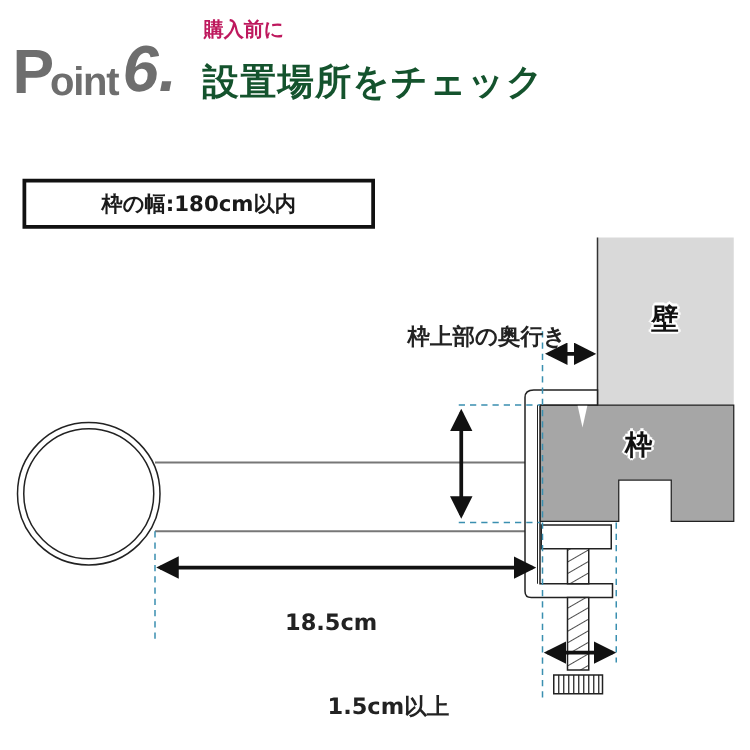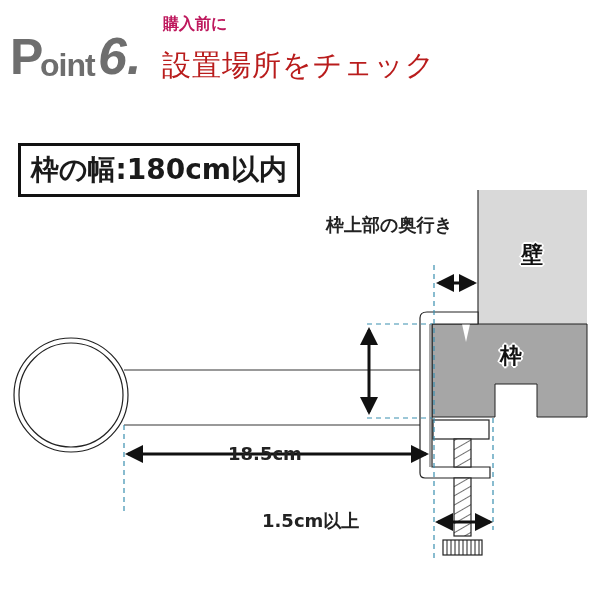--- a/index.html
+++ b/index.html
@@ -6,24 +6,24 @@
   body { width:600px; height:600px; position:relative; overflow:hidden;
          font-family: "DejaVu Sans", "Liberation Sans", sans-serif; color:#1a1a1a; }
   .abs { position:absolute; }
   .point-p { left:10px; top:32px; font-family:"Liberation Sans", sans-serif; font-weight:bold;
              font-size:50px; color:#6e6e6e; line-height:50px; letter-spacing:-1px; }
   .point-rest { left:40px; top:48px; font-family:Liberation Sans, sans-serif; font-weight:bold;
              font-size:32px; color:#6e6e6e; line-height:34px; letter-spacing:-1px; }
   .point-num { left:98px; top:30px; font-family:"Liberation Sans", sans-serif; font-weight:bold; font-style:italic;
              font-size:52px; color:#6e6e6e; line-height:52px; }
   .subtitle { left:163px; top:14px; font-size:16px; font-weight:bold; color:#be185d; }
-  .title { left:162px; top:46px; font-size:29px; font-weight:normal; color:#b91c1c; letter-spacing:1px; }
-  .width-box { left:18px; top:143px; width:282px; height:54px; border:3px solid #111; box-sizing:border-box;
-               display:flex; align-items:center; justify-content:center; font-size:28px; font-weight:bold; }
-  .label { font-size:18px; font-weight:bold; line-height:25px; color:#222; white-space:nowrap; }
+  .title { left:162px; top:46px; font-size:29px; font-weight:bold; color:#14532d; letter-spacing:1px; }
+  .width-box { left:18px; top:143px; width:282px; height:40px; border:3px solid #111; box-sizing:border-box;
+               display:flex; align-items:center; justify-content:center; font-size:17px; font-weight:bold; }
+  .label { font-size:18px; font-weight:bold; line-height:25px; color:#222; white-space:nowrap;margin-top:45px; }
   .wall-label, .frame-label { font-size:22px; font-weight:bold; color:#111;
              text-shadow: -2px 0 #fff, 2px 0 #fff, 0 -2px #fff, 0 2px #fff, -1px -1px #fff, 1px 1px #fff, -1px 1px #fff, 1px -1px #fff; }
   svg { position:absolute; left:0; top:0; }
 </style>
 </head>
 <body>
 
 <div class="abs point-p">P</div>
 <div class="abs point-rest">oint</div>
 <div class="abs point-num">6.</div>

